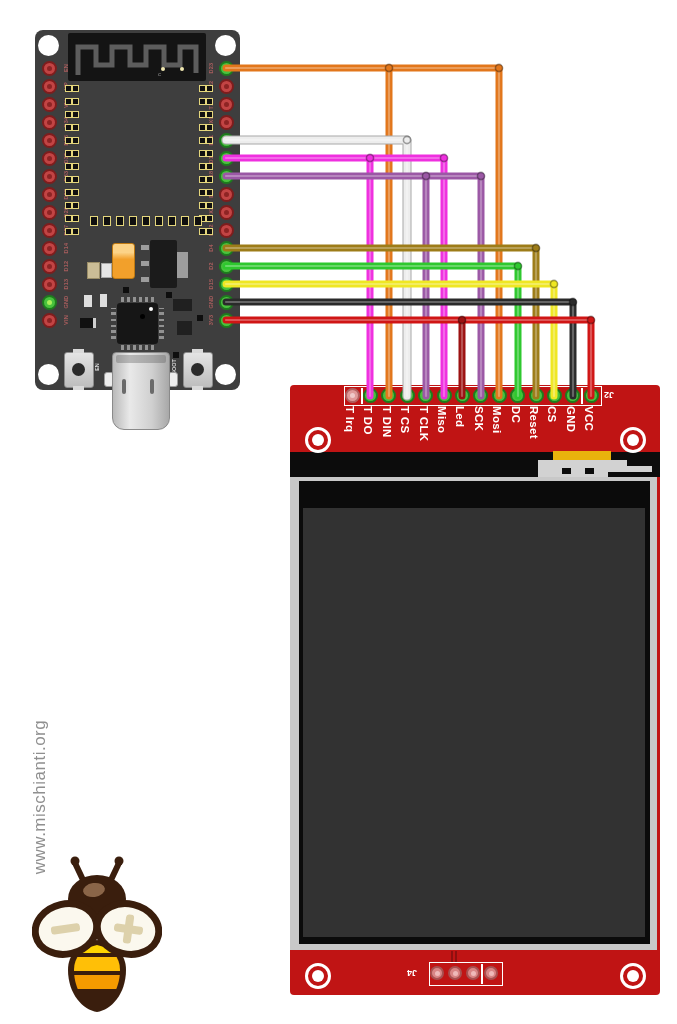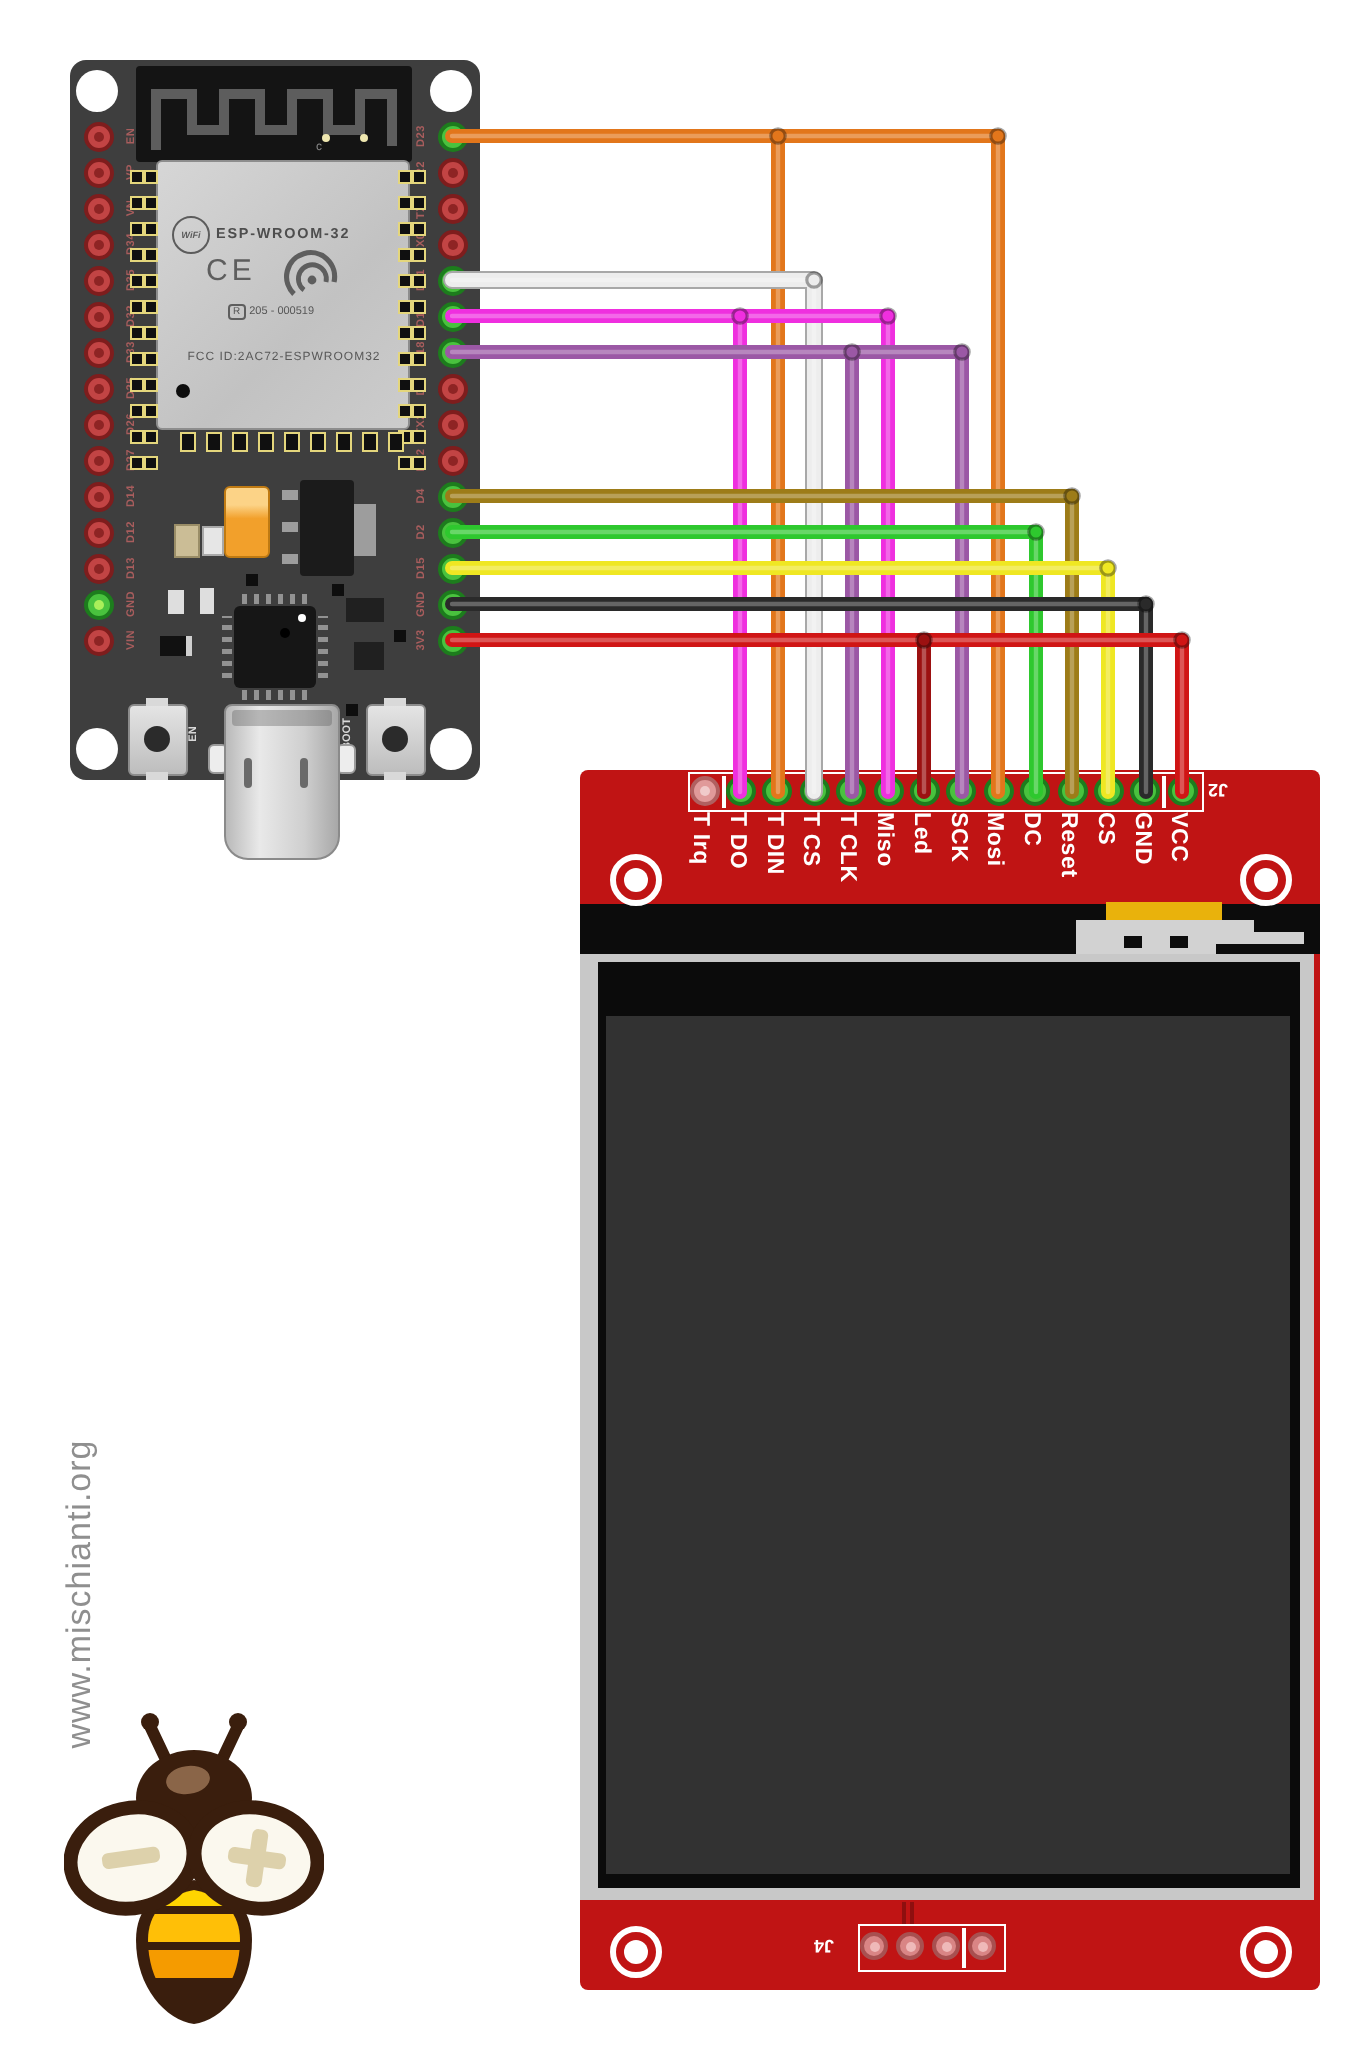--- a/index.html
+++ b/index.html
@@ -86,36 +86,20 @@
 
     <div id="antenna">
       <svg width="138" height="48">
         <path d="M10,42 V14 H28 V32 H44 V14 H62 V32 H78 V14 H96 V32 H112 V14 H128 V40" fill="none" stroke="#5d5d5d" stroke-width="5"></path>
       </svg>
       <div id="antenna-mark">c</div>
     </div>
     <div class="feed-dot" style="left:126px;top:37px;"></div>
     <div class="feed-dot" style="left:145px;top:37px;"></div>
 
-    <div id="shield">
-      <div id="wifi-logo">WiFi</div>
-      <div id="shield-model">ESP-WROOM-32</div>
-      <div id="ce-mark">CE</div>
-      <svg class="abs" style="left:62px;top:42px;" width="30" height="30">
-        <path d="M6,24 A12,12 0 1 1 26,18" fill="none" stroke="#5e5e5e" stroke-width="2.6"></path>
-        <path d="M11,22 A7,7 0 1 1 22,18" fill="none" stroke="#5e5e5e" stroke-width="2.4"></path>
-        <circle cx="15" cy="17" r="2.2" fill="#5e5e5e"></circle>
-      </svg>
-      <div id="cert-line">
-        <span class="rbox">R</span>
-        <span>205 - 000519</span>
-      </div>
-      <div id="fcc-line">FCC ID:2AC72-ESPWROOM32</div>
-      <div id="shield-dot"></div>
-    </div>
 
     <div class="cmp" style="left:77px;top:213px;width:21px;height:34px;background:linear-gradient(180deg,#fcd387 25%,#f2a02b 45%);border:1px solid #c07a12;border-radius:3px;"></div>
     <div class="cmp" style="left:115px;top:210px;width:27px;height:48px;background:#1b1b1b;border-radius:2px;"></div>
     <div class="cmp" style="left:142px;top:222px;width:11px;height:26px;background:#9d9d9d;"></div>
     <div class="cmp" style="left:106px;top:215px;width:8px;height:5px;background:#9d9d9d;box-shadow:0 16px 0 #9d9d9d,0 32px 0 #9d9d9d;"></div>
     <div class="cmp" style="left:52px;top:232px;width:11px;height:15px;background:#cbbd96;border:1px solid #9a8d67;"></div>
     <div class="cmp" style="left:66px;top:233px;width:9px;height:13px;background:#e6e6e6;border:1px solid #a9a9a9;"></div>
     <div class="cmp" style="left:49px;top:265px;width:8px;height:12px;background:#dedede;"></div>
     <div class="cmp" style="left:65px;top:264px;width:7px;height:13px;background:#dedede;"></div>
     <div class="cmp" style="left:45px;top:288px;width:13px;height:10px;background:#111;border-right:3px solid #cfcfcf;"></div>

